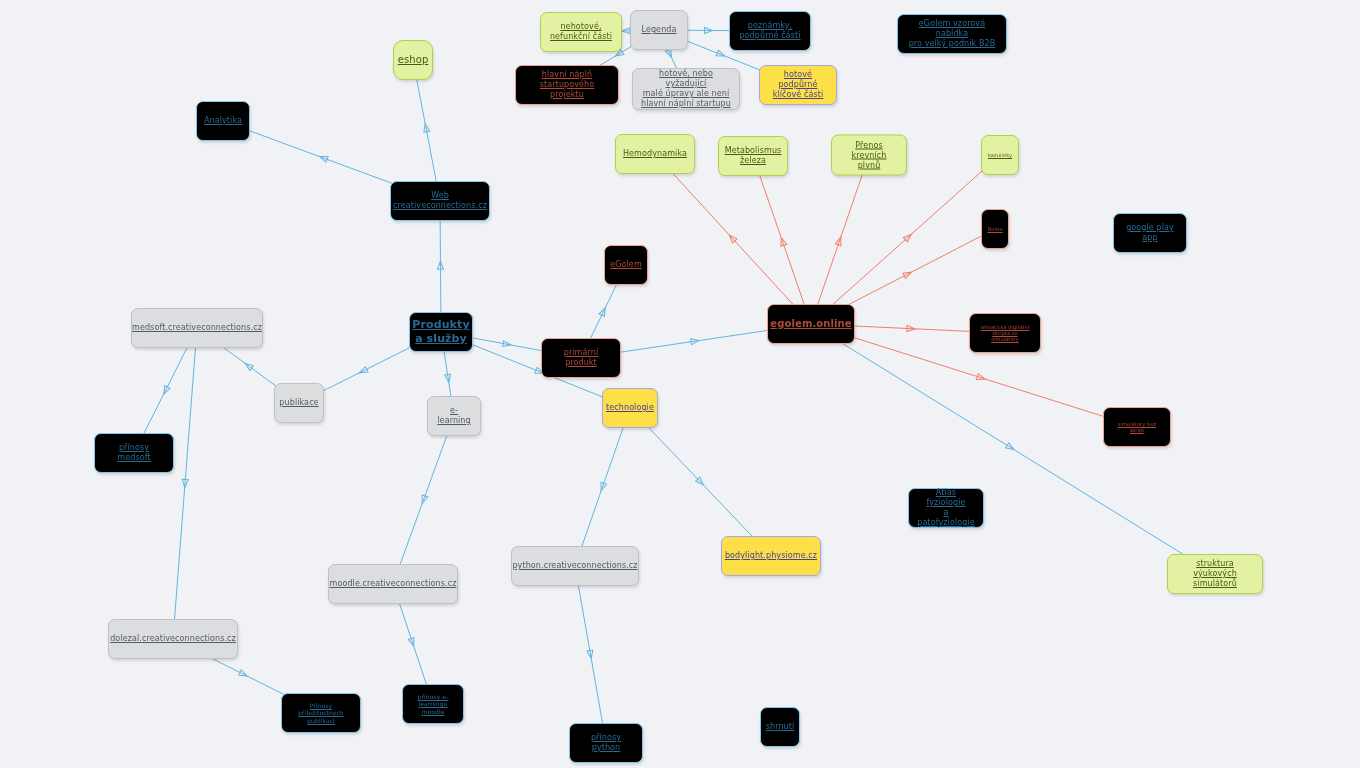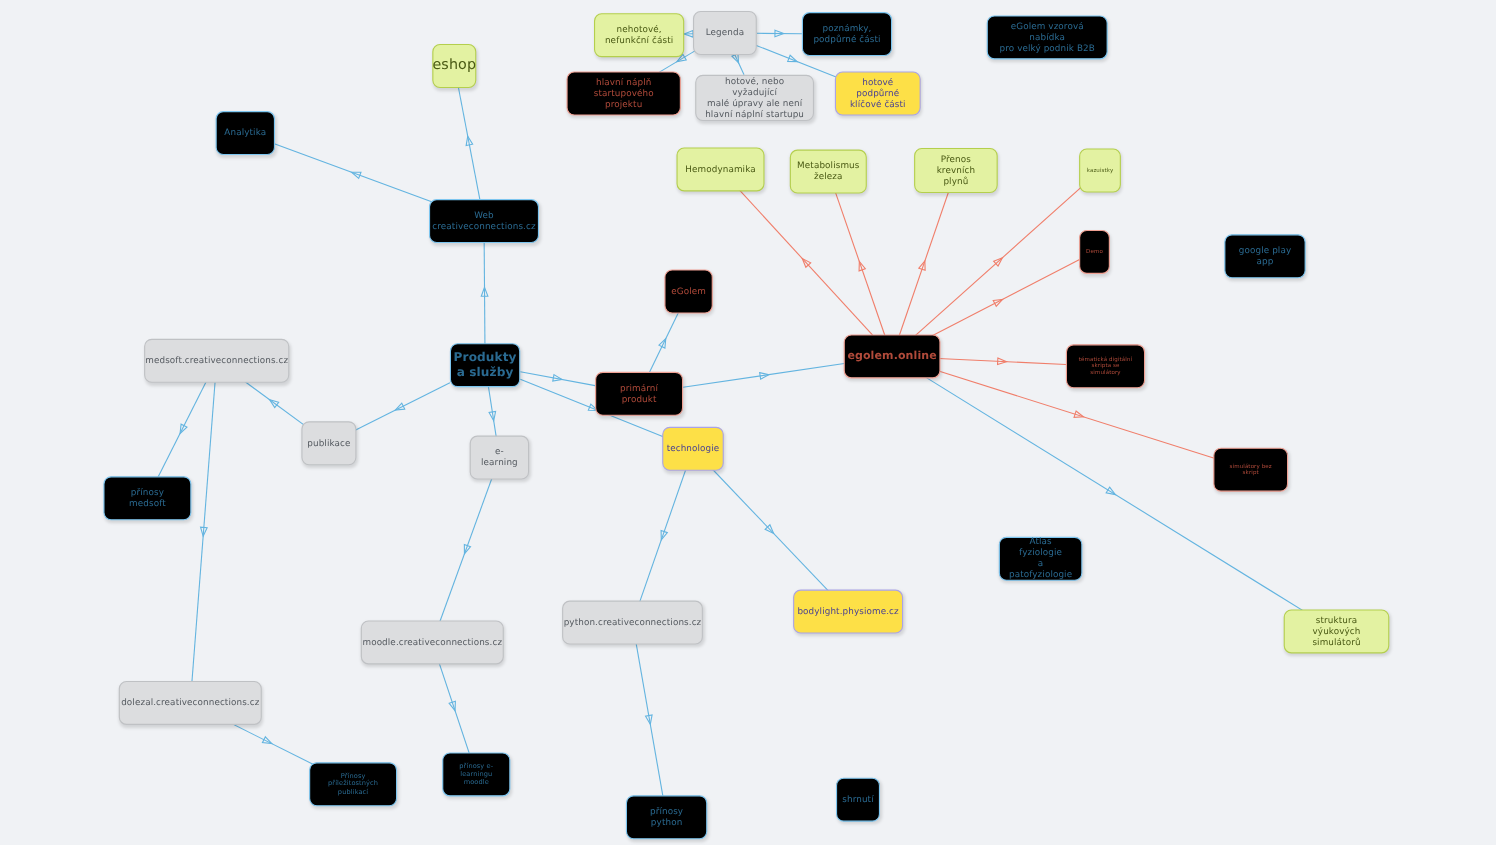--- a/index.html
+++ b/index.html
@@ -37,20 +37,21 @@
     text-align: center;
     line-height: 1.25;
     white-space: pre-line;
     display: flex;
     align-items: center;
     justify-content: center;
     padding: 19px 8px;
     box-shadow: 1px 2px 3px rgba(0,0,0,0.13);
     letter-spacing: 0.1px;
     transform: translate(-50%, -50%);
+    text-decoration: underline;
   }
   .theme-blue   { background:#000000; border-color:#7dc6f0; color:#2a6a91; }
   .theme-green  { background:#e3f2a2; border-color:#b4cf4d; color:#4a5a14; }
   .theme-red    { background:#000000; border-color:#f0a093; color:#b04a3a; }
   .theme-purple { background:#fde047; border-color:#aaa3e6; color:#4a4292; }
   .theme-gray   { background:#dcdddf; border-color:#bfc1c4; color:#555a60; }
   .bold { font-weight: bold; }
 </style>
 </head>
 <body style="background: rgb(240, 242, 245);">
@@ -190,21 +191,21 @@
 podpůrné části</div>
       <div class="node theme-red" style="left: 567px; top: 85px; width: 104px; height: 32px; font-size: 8px;">hlavní náplň
 startupového projektu</div>
       <div class="node theme-gray" style="left: 686px; top: 89px; width: 108px; height: 42px; font-size: 8px;">hotové, nebo vyžadující
 malé úpravy ale není
 hlavní náplní startupu</div>
       <div class="node theme-purple" style="left: 798px; top: 85px; width: 78px; height: 30px; font-size: 8px;">hotové podpůrné
 klíčové části</div>
       <div class="node theme-blue" style="left: 952px; top: 34px; width: 110px; height: 30px; font-size: 8px;">eGolem vzorová nabídka
 pro velký podnik B2B</div>
-      <div class="node theme-green" style="left: 413px; top: 60px; width: 40px; height: 20px; font-size: 13px;">eshop</div>
+      <div class="node theme-green" style="left: 413px; top: 60px; width: 40px; height: 20px; font-size: 10px; border-radius: 10px;">eshop</div>
       <div class="node theme-blue" style="left: 223px; top: 121px; width: 54px; height: 19px; font-size: 8px;">Analytika</div>
       <div class="node theme-blue" style="left: 440px; top: 201px; width: 100px; height: 31px; font-size: 8px;">Web
 creativeconnections.cz</div>
       <div class="node theme-blue bold" style="left: 441px; top: 332px; width: 64px; height: 36px; font-size: 11px;">Produkty
 a služby</div>
       <div class="node theme-gray" style="left: 197px; top: 328px; width: 132px; height: 19px; font-size: 8px;">medsoft.creativeconnections.cz</div>
       <div class="node theme-gray" style="left: 299px; top: 403px; width: 50px; height: 32px; font-size: 8px;">publikace</div>
       <div class="node theme-blue" style="left: 134px; top: 453px; width: 80px; height: 19px; font-size: 8px;">přínosy medsoft</div>
       <div class="node theme-gray" style="left: 173px; top: 639px; width: 130px; height: 19px; font-size: 8px;">dolezal.creativeconnections.cz</div>
       <div class="node theme-blue" style="left: 321px; top: 713px; width: 80px; height: 26px; font-size: 6px;">Přínosy příležitostných

